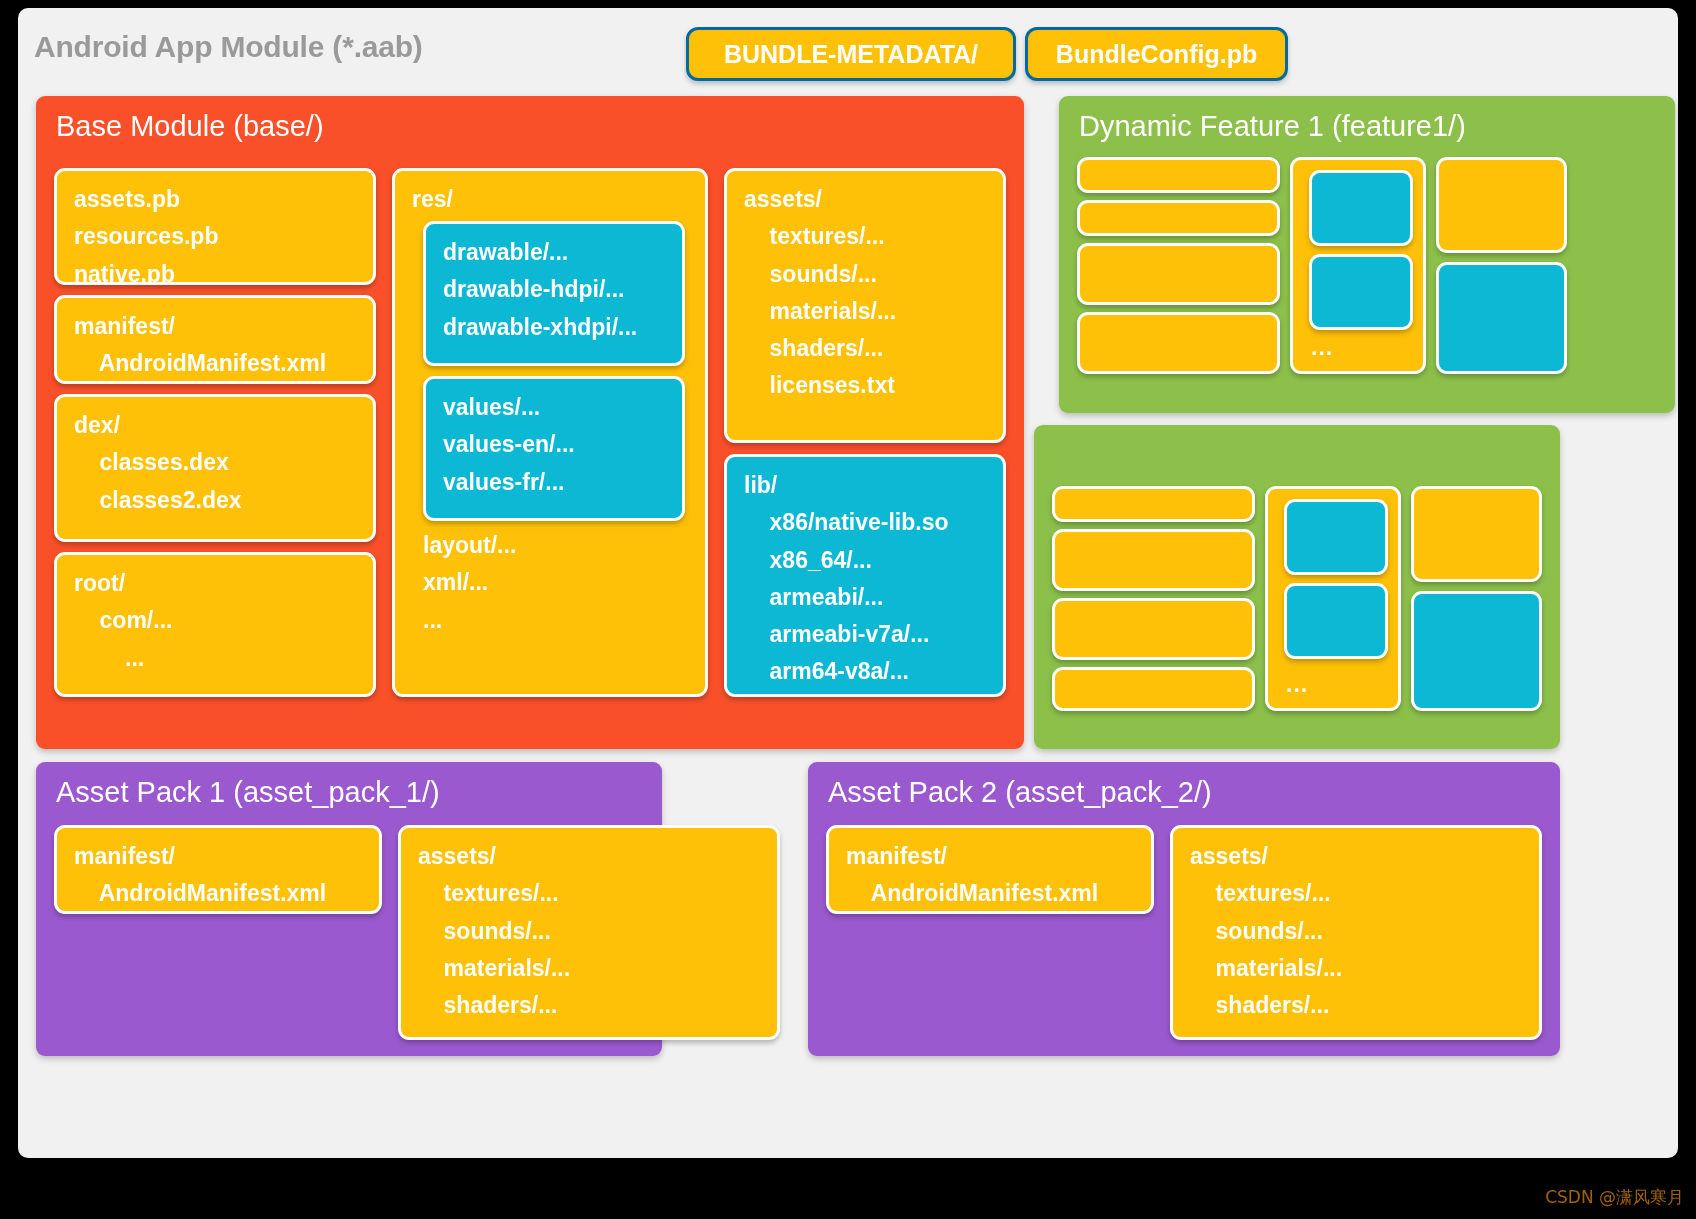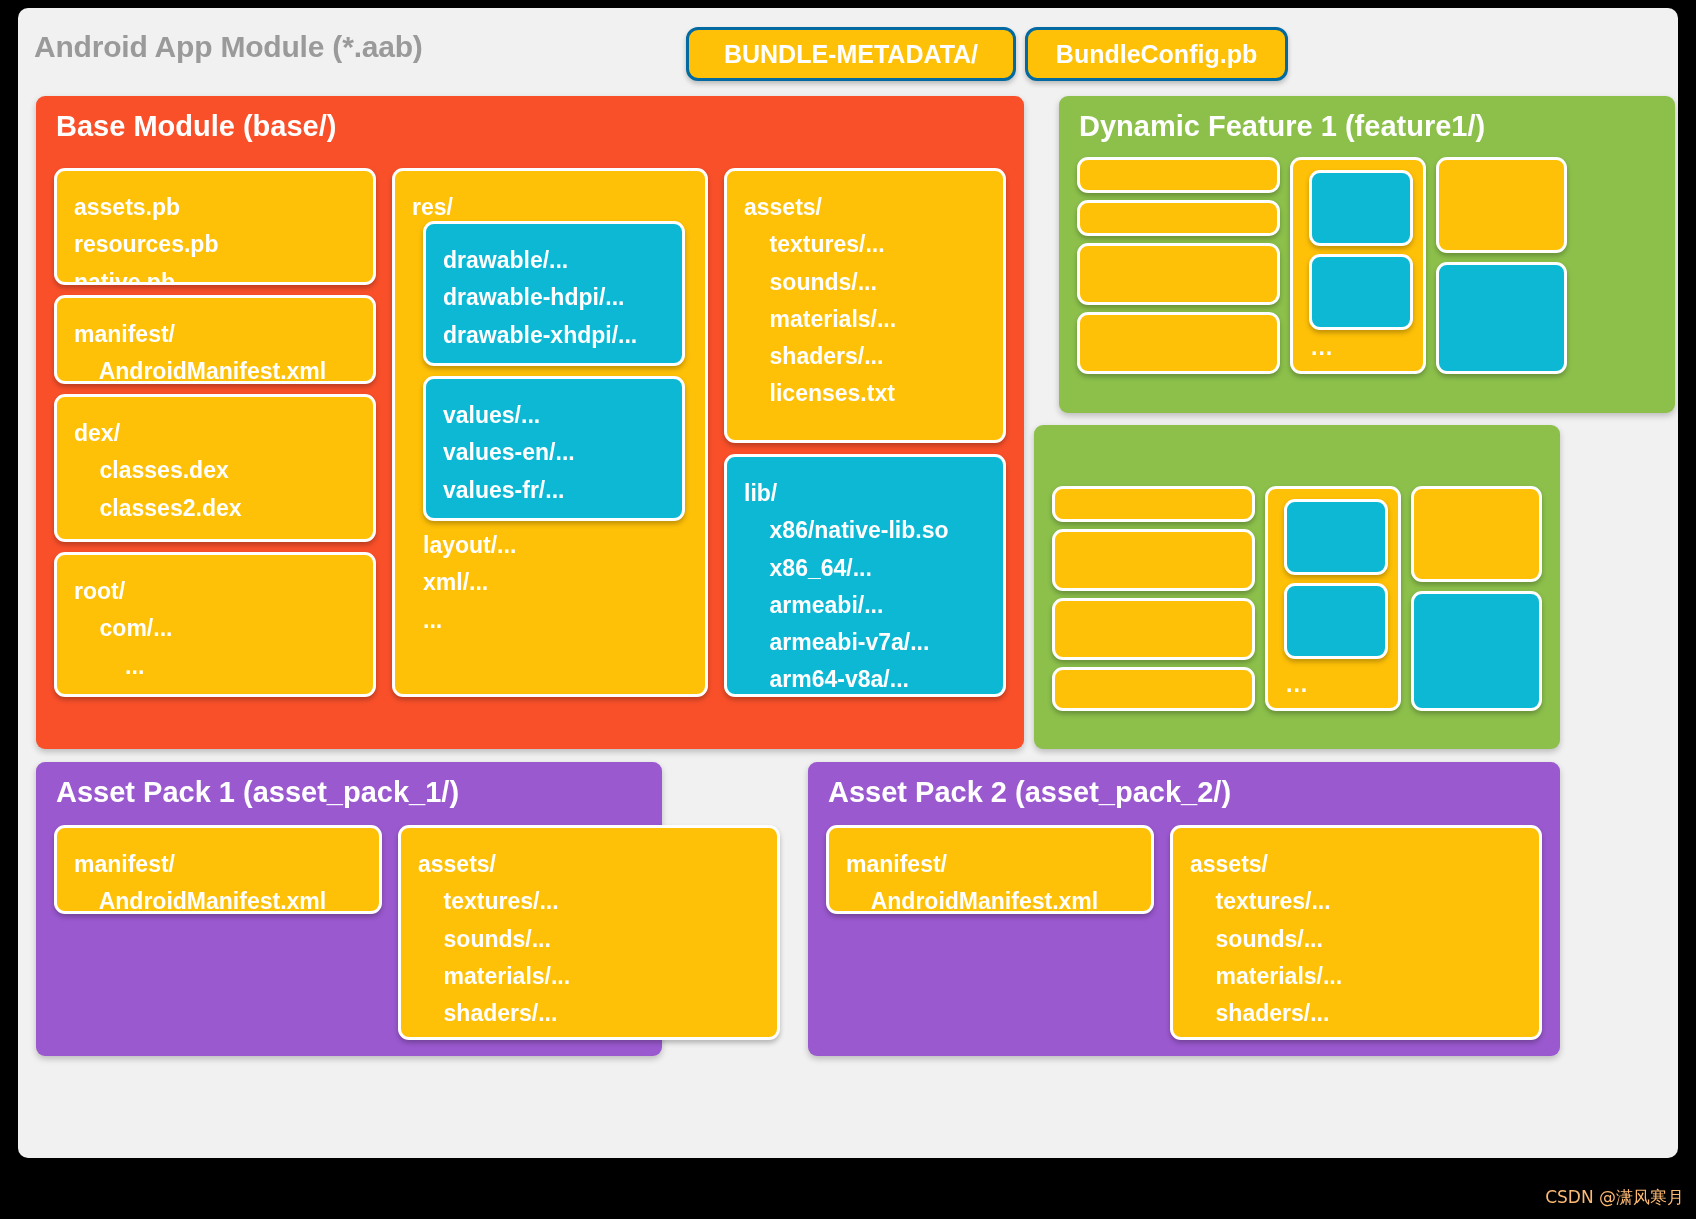--- a/index.html
+++ b/index.html
@@ -64,21 +64,21 @@
   .panel {
     position: absolute;
     border-radius: 9px;
     box-shadow: 0 3px 6px rgba(0,0,0,0.22);
   }
   .panel-title {
     position: absolute;
     left: 20px;
     top: 14px;
     font-size: 29px;
-    font-weight: 700;
+    font-weight: 400;
     color: #ffffff;
     white-space: nowrap;
   }
 
   
   .base-module {
     left: 18px; top: 88px;
     width: 988px; height: 653px;
     background: #f9502a;
   }
@@ -102,21 +102,21 @@
     overflow: hidden;
   }
   .box.yellow { background: #ffc107; }
   .box.cyan   { background: #0cb8d4; }
 
   .box-text {
     color: #ffffff;
     font-size: 23px;
     font-weight: 700;
     line-height: 1.62;
-    padding: 18px 0 0 17px;
+    padding: 10px 0 0 17px;
     white-space: pre;
   }
   .box-text.lt {
     font-weight: 700;
     font-size: 23px;
   }
 
   
   .ellipsis-bottom {
     position: absolute;
@@ -126,21 +126,21 @@
     font-size: 23px;
     font-weight: 700;
     letter-spacing: 1px;
   }
 
   
   .watermark {
     position: absolute;
     right: 12px;
     bottom: 10px;
-    color: #fdba74;
+    color: #a16207;
     font-size: 17px;
     font-family: "DejaVu Sans", sans-serif;
     white-space: nowrap;
   }
 </style>
 </head>
 <body>
 
 <div class="page">
 

